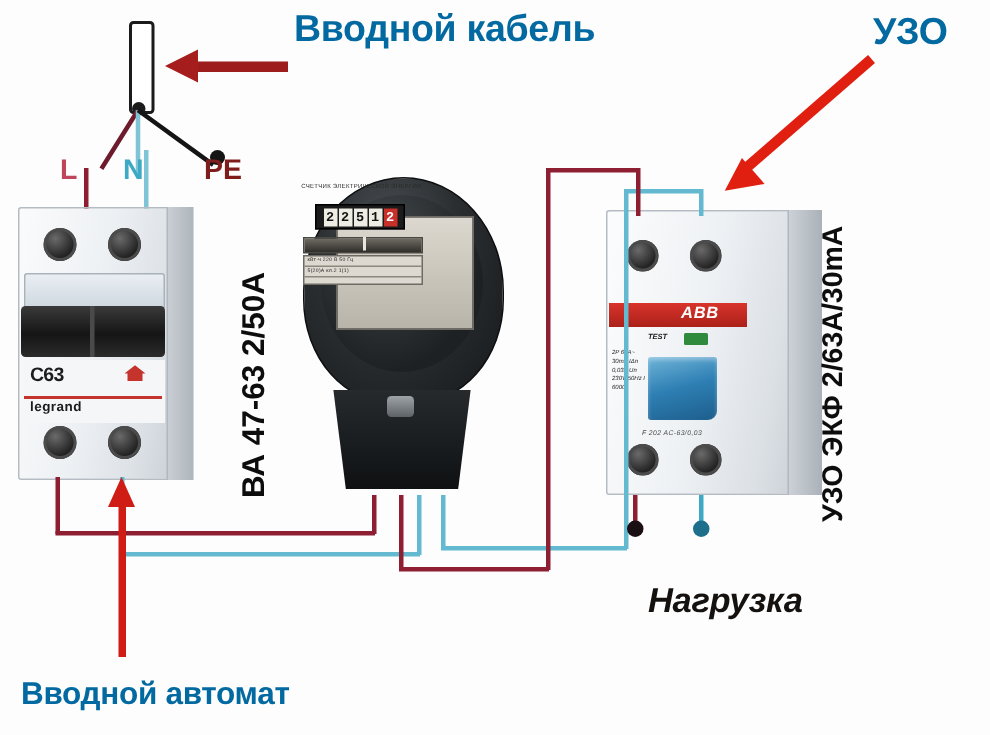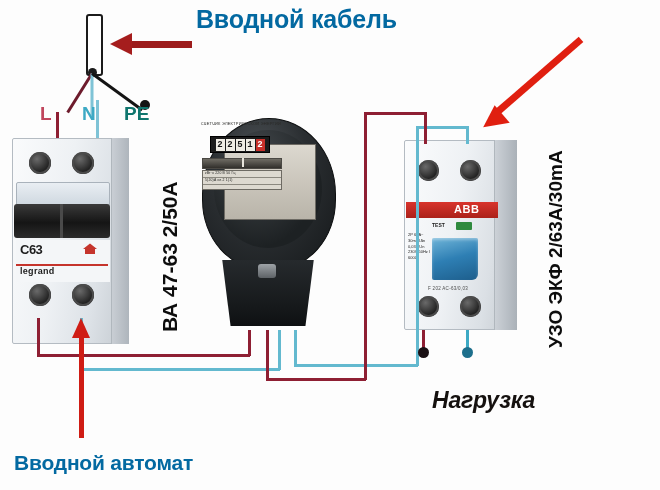--- a/index.html
+++ b/index.html
@@ -68,21 +68,21 @@
 
   
   .phase-letter {
     position: absolute;
     font-size: 19px;
     font-weight: bold;
     line-height: 1;
   }
   #mark-L  { left: 40px;  top: 104px; color: #c0455c; }
   #mark-N  { left: 82px;  top: 104px; color: #3da9c4; }
-  #mark-PE { left: 124px; top: 104px; color: #0f766e; }
+  #mark-PE { left: 136px; top: 104px; color: #7f1d1d; }
 
   
   .wire { position: absolute; }
   .wire-v { width: 3px; }
   .wire-h { height: 3px; }
   .w-red  { background: #8e1f33; }
   .w-cyan { background: #63b9cf; }
 
   
   #incoming-cable-sheath {
@@ -115,21 +115,21 @@
     border-radius: 50%;
   }
 
   
   #drop-L { left: 56px; top: 112px; width: 3px; height: 28px; background: #8e1f33; }
   #drop-N { left: 96px; top: 100px; width: 3px; height: 40px; background: #7fc3d6; }
 
   
   #device-breaker {
     left: 12px; top: 138px;
-    width: 116px; height: 206px;
+    width: 116px; height: 182px;
   }
   .brk-body {
     position: absolute; inset: 0;
     background: linear-gradient(100deg,#fafbfc 0%,#eef1f4 42%,#dde2e7 72%,#c3c9cf 100%);
     border: 1px solid #b4bbc2;
     border-radius: 2px;
   }
   .brk-side {
     position: absolute;
     right: -1px; top: 0;
@@ -297,21 +297,21 @@
     position: absolute;
     left: 62px; top: 146px;
     width: 18px; height: 14px;
     background: linear-gradient(180deg,#9ea3a7,#5d6266);
     border-radius: 3px;
   }
 
   
   #device-rcd {
     left: 404px; top: 140px;
-    width: 112px; height: 190px;
+    width: 143px; height: 190px; font-style: italic;
   }
   .rcd-body {
     position: absolute; inset: 0;
     background: linear-gradient(100deg,#fbfcfd 0%,#eef1f4 45%,#dbe0e5 75%,#c2c8ce 100%);
     border: 1px solid #b4bbc2;
     border-radius: 2px;
   }
   .rcd-side {
     position: absolute;
     right: -1px; top: 0;
@@ -539,19 +539,20 @@
   <div class="arrow-shaft" id="arrow-cable-shaft"></div>
   <div class="arrow-head" id="arrow-cable-head"></div>
 
   <div class="arrow-shaft" id="arrow-rcd-shaft"></div>
   <div class="arrow-head" id="arrow-rcd-head"></div>
 
   <div class="arrow-shaft" id="arrow-breaker-shaft"></div>
   <div class="arrow-head" id="arrow-breaker-head"></div>
 
   <div class="lbl" id="label-incoming-cable">Вводной кабель</div>
+  <div class="lbl" id="label-rcd-title">УЗО</div>
   <div class="lbl" id="label-load">Нагрузка</div>
   <div class="lbl" id="label-breaker-bottom">Вводной автомат</div>
 
   <div class="vlabel" id="label-breaker-model">ВА 47-63 2/50А</div>
   <div class="vlabel" id="label-rcd-model">УЗО ЭКФ 2/63А/30mA</div>
 
 </div>
 
 </body></html>

